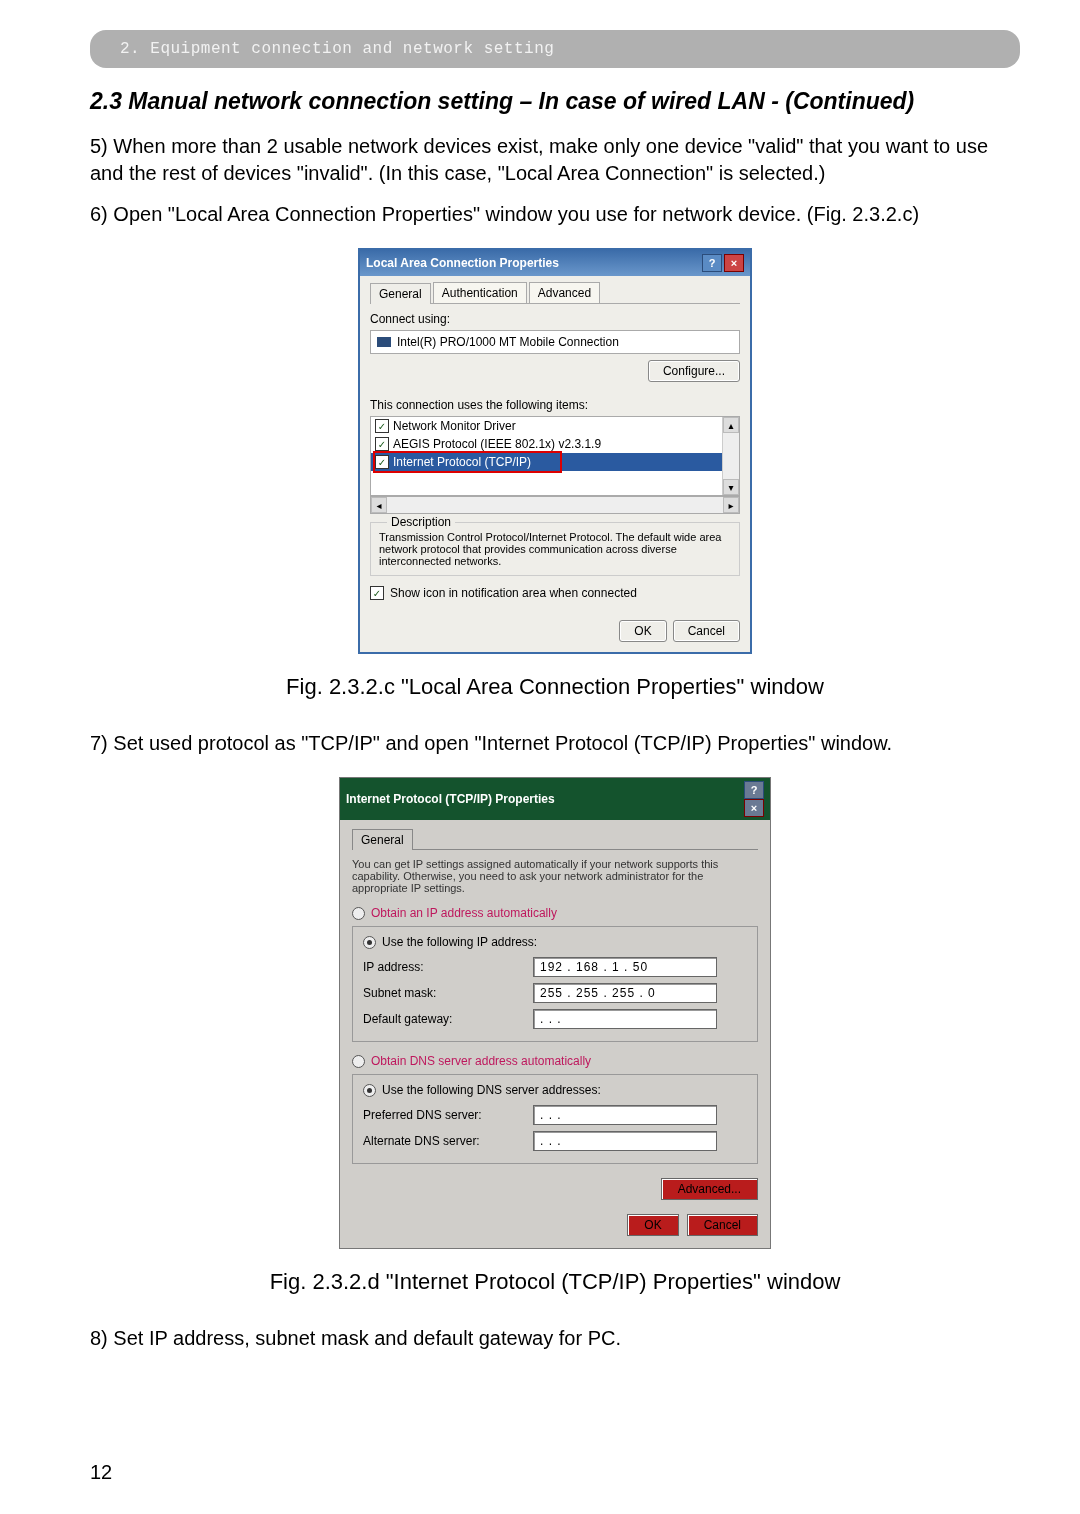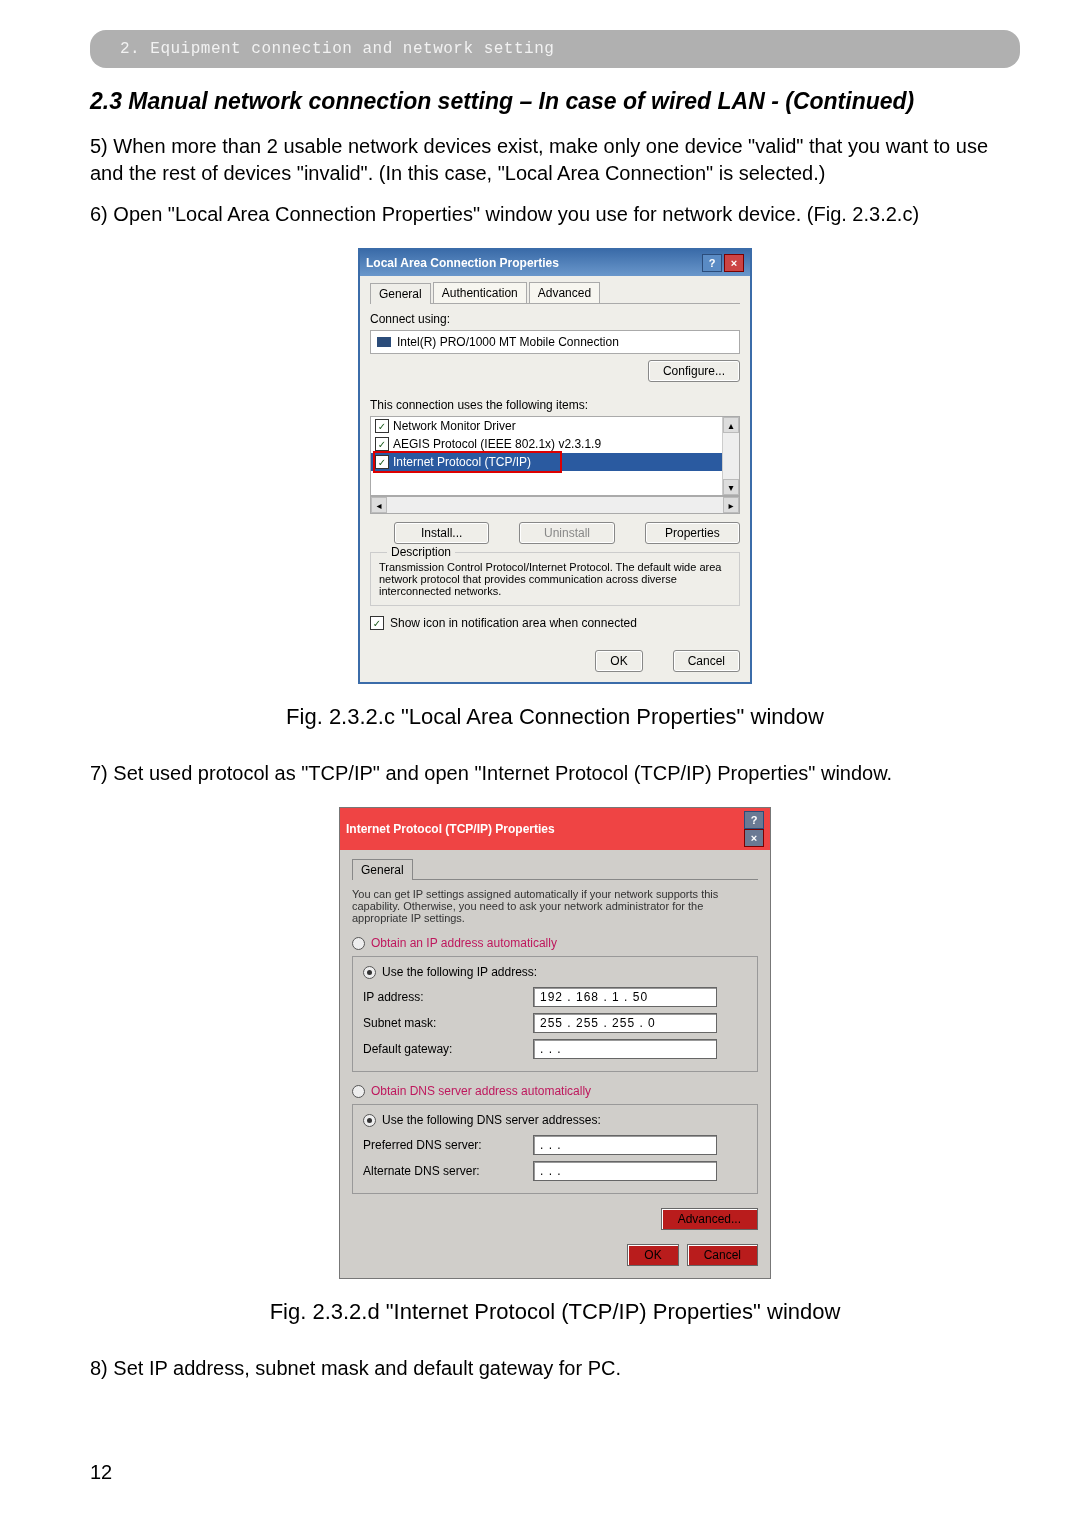--- a/index.html
+++ b/index.html
@@ -85,21 +85,21 @@
   .inputbox {
     border: 1px solid #aaa; background: #fff; padding: 4px 6px;
     display: flex; align-items: center; gap: 6px; font-size: 12px;
   }
   .icon-nic {
     width: 14px; height: 10px; background: #2b4c7a; display: inline-block;
   }
   .btn-row { display: flex; justify-content: flex-end; gap: 6px; margin-top: 6px; }
   .winbtn {
     background: #efeee9; border: 1px solid #888; border-radius: 3px;
-    padding: 3px 14px; font-size: 12px; box-shadow: inset 0 0 0 1px #fff; margin-left: 24px;
+    padding: 3px 14px; font-size: 12px; box-shadow: inset 0 0 0 1px #fff;
   }
   .winbtn.disabled { color: #888; }
   .listbox {
     border: 1px solid #aaa; background: #fff; height: 78px; overflow: hidden;
     position: relative; font-size: 12px;
   }
   .listrow { display: flex; align-items: center; gap: 4px; padding: 2px 4px; }
   .chk { width: 12px; height: 12px; border: 1px solid #333; background: #fff;
     display: inline-flex; align-items: center; justify-content: center; font-size: 10px; color: #1a5a1a; }
   .listrow.sel { background: #2a5aa0; color: #fff; }
@@ -128,21 +128,21 @@
 
   
   .dlg2 {
     border: 1px solid #777;
     width: 430px;
     background: #d0ceca;
     font-family: Tahoma, sans-serif;
     font-size: 12px;
   }
   .dlg2-titlebar {
-    background: #ef4444; color: #fff; padding: 3px 6px;
+    background: #14532d; color: #fff; padding: 3px 6px;
     display: flex; justify-content: space-between; align-items: center;
     font-weight: bold; font-size: 12px;
   }
   .dlg2-body { padding: 8px 12px 12px 12px; }
   .dlg2 .tab {
     background: #d0ceca; border-color: #888;
   }
   .intro { font-size: 11px; margin: 8px 0 10px 0; color: #333; }
   .radiorow {
     display: flex; align-items: center; gap: 6px; font-size: 12px; padding: 2px 0;
@@ -226,25 +226,20 @@
             <div class="scroll-arrow">▴</div>
             <div style="flex:1"></div>
             <div class="scroll-arrow" style="position:absolute;bottom:0;left:0;right:0">▾</div>
           </div>
         </div>
         <div class="hscroll-stub">
           <div class="hscroll-arrow">◂</div>
           <div class="hscroll-arrow">▸</div>
         </div>
 
-        <div class="btn-row3">
-          <button class="winbtn">Install...</button>
-          <button class="winbtn disabled">Uninstall</button>
-          <button class="winbtn">Properties</button>
-        </div>
 
         <div class="group">
           <div class="group-title">Description</div>
           <div style="font-size:11px;">Transmission Control Protocol/Internet Protocol. The default wide area network protocol that provides communication across diverse interconnected networks.</div>
         </div>
 
         <div style="margin-top:10px; display:flex; align-items:center; gap:6px;">
           <span class="chk">✓</span>
           <span>Show icon in notification area when connected</span>
         </div>

